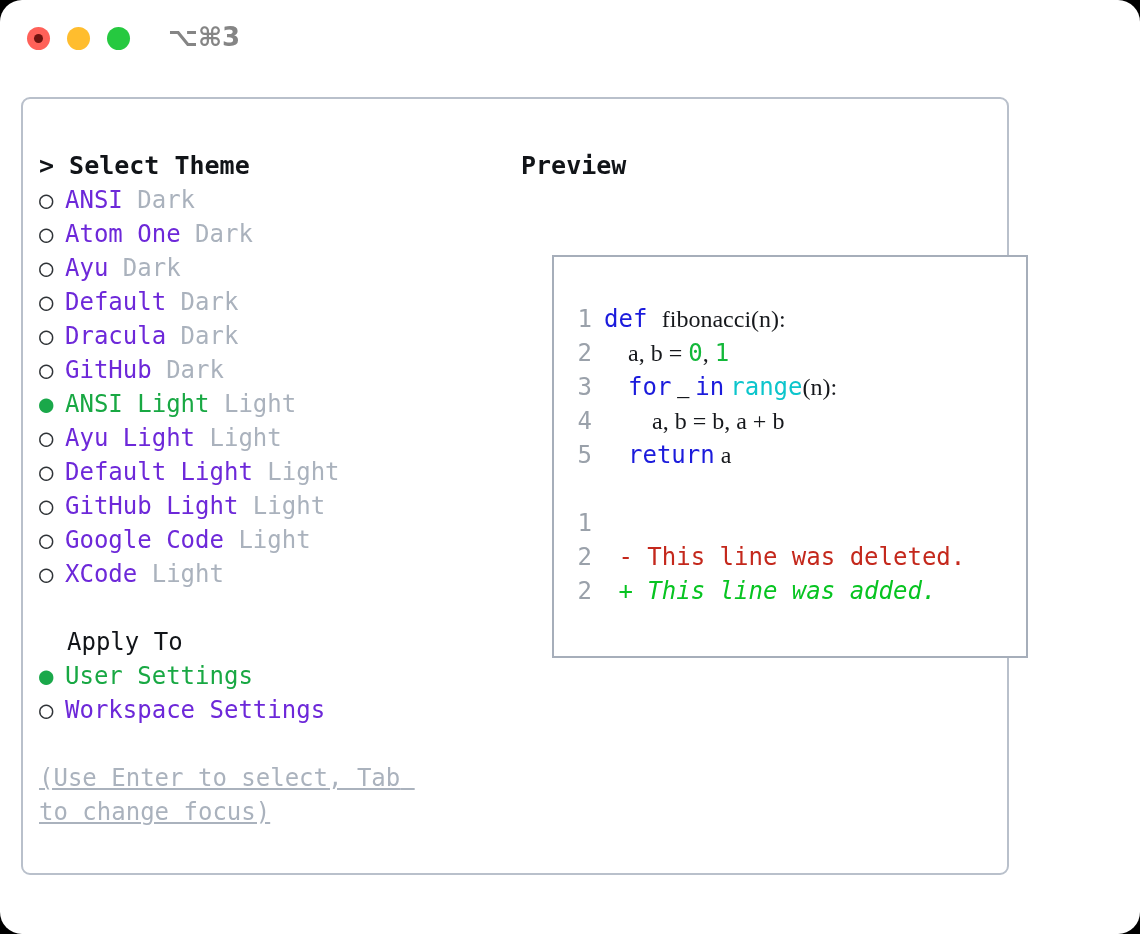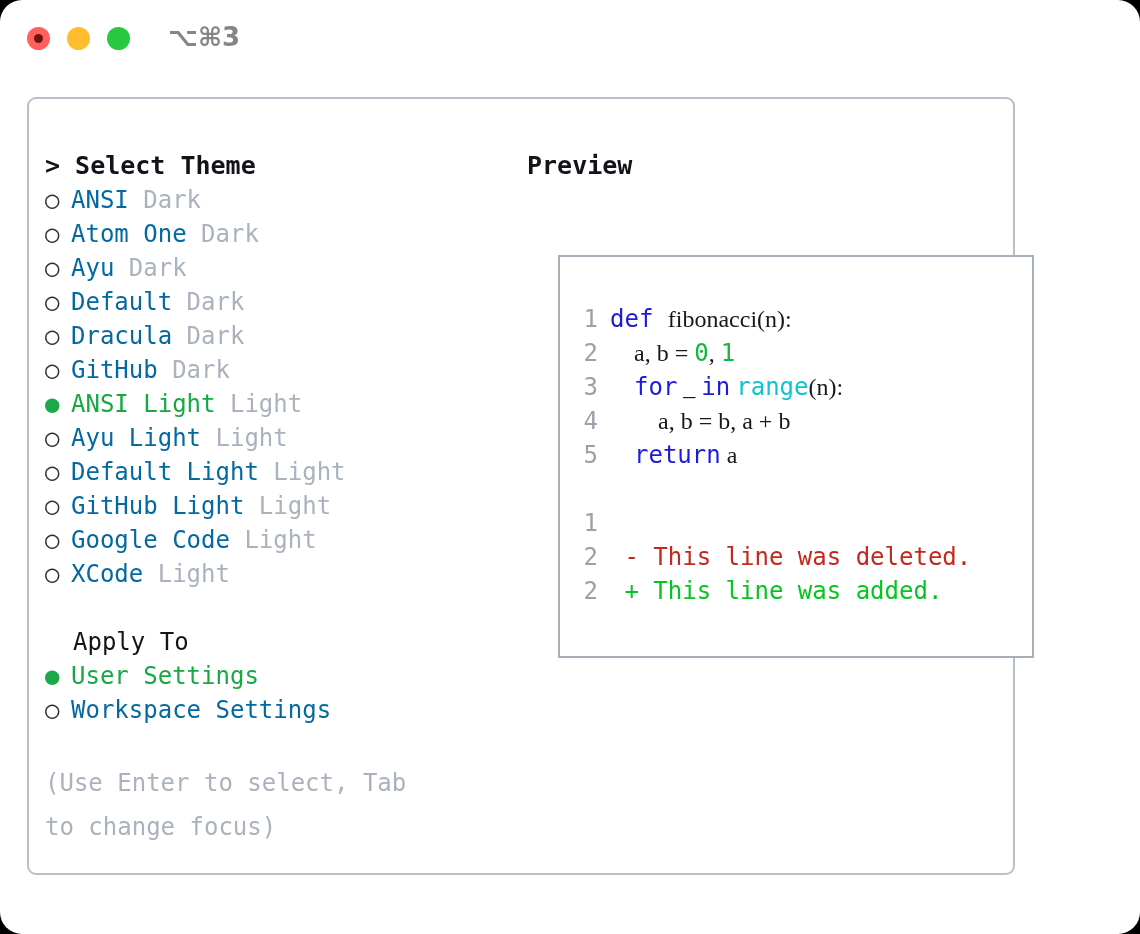--- a/index.html
+++ b/index.html
@@ -63,21 +63,20 @@
   #panel {
     position: absolute;
     left: 21px;
     top: 97px;
     width: 988px;
     height: 778px;
     border: 2px solid #b9c0cb;
     border-radius: 9px;
     background: #ffffff;
     box-sizing: border-box;
-    margin-left: 6px;
   }
 
   
   #left-col {
     position: absolute;
     left: 16px;
     top: 50px;
     width: 430px;
   }
   #right-col {
@@ -103,40 +102,41 @@
     white-space: pre;
   }
   .marker {
     display: inline-block;
     width: 26px;
     flex: 0 0 26px;
     color: #2f3337;
     font-size: 24px;
   }
   .marker.selected { color: #1aa84a; }
-  .opt-name { color: #0369a1; }
+  .opt-name { color: #6d28d9; }
   .opt-name.selected { color: #18a843; }
   .opt-suffix { color: #aab2bd; }
 
   .group-label {
     font-size: 24px;
     color: #111418;
     line-height: 34px;
     padding-left: 28px;
     white-space: pre;
   }
 
   .spacer-line { height: 34px; }
 
   #hint-text {
     font-size: 24px;
     color: #aab2bd;
-    line-height: 44px;
+    line-height: 34px;
     white-space: pre-wrap;
     width: 400px;
+    text-decoration: underline;
   }
 
   
   #preview-box {
     position: absolute;
     left: 31px;
     top: 106px;
     width: 476px;
     height: 403px;
     border: 2px solid #a6aeba;
@@ -163,21 +163,21 @@
     text-align: right;
     color: #9aa1aa;
     margin-right: 12px;
   }
   .tok-kw   { color: #1b1bdc; }
   .tok-fn   { color: #0cc5cc; }
   .tok-num  { color: #13b83a; }
   .tok-txt  { color: #16181c; font-family: Liberation Serif, serif; }
   .tok-ctx  { color: #82888f; }
   .tok-del  { color: #c4281c; }
-  .tok-add  { color: #07c421; }
+  .tok-add  { color: #07c421; font-style: italic; }
   .blank-code-line { height: 34px; }
 </style>
 </head>
 <body>
 
 <div id="window">
 
   <div id="titlebar">
     <div class="dot red">
       <div class="inner-dot"></div>

